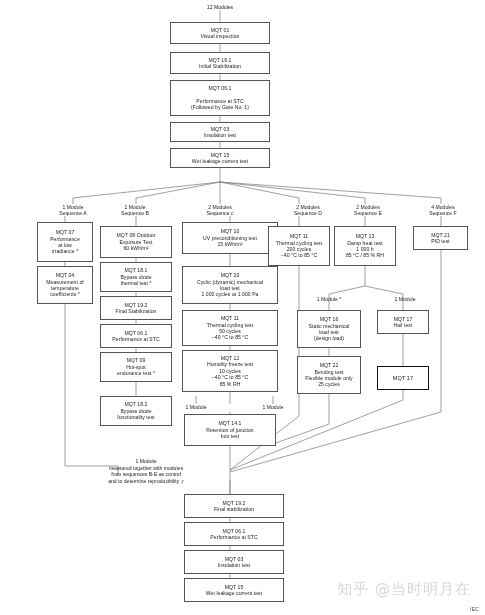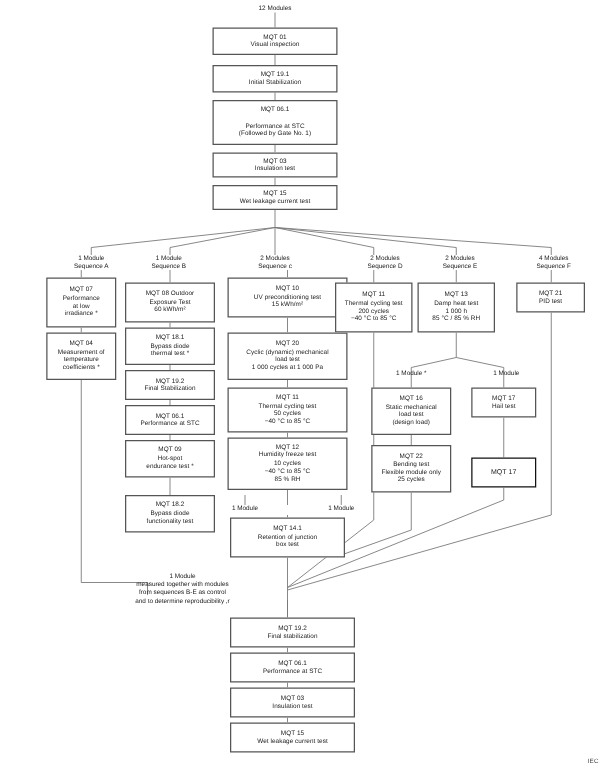--- a/index.html
+++ b/index.html
@@ -241,14 +241,15 @@
       <div class="box" style="left: 184px; top: 494px; width: 100px; height: 24px;">MQT 19.2
 Final stabilization</div>
       <div class="box" style="left: 184px; top: 522px; width: 100px; height: 24px;">MQT 06.1
 Performance at STC</div>
       <div class="box" style="left: 184px; top: 550px; width: 100px; height: 24px;">MQT 03
 Insulation test</div>
       <div class="box" style="left: 184px; top: 578px; width: 100px; height: 24px;">MQT 15
 Wet leakage current test</div>
     </div>
 
+  <div class="watermark">知乎 @当时明月在</div>
   <div class="iec">IEC</div>
 </div>
 
 </body></html>

